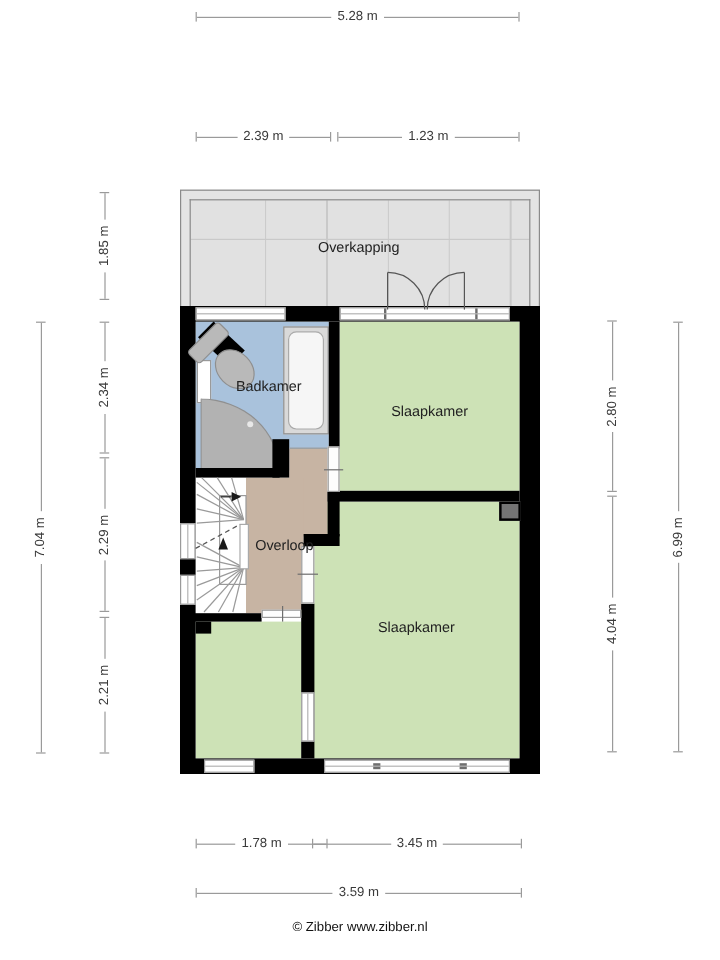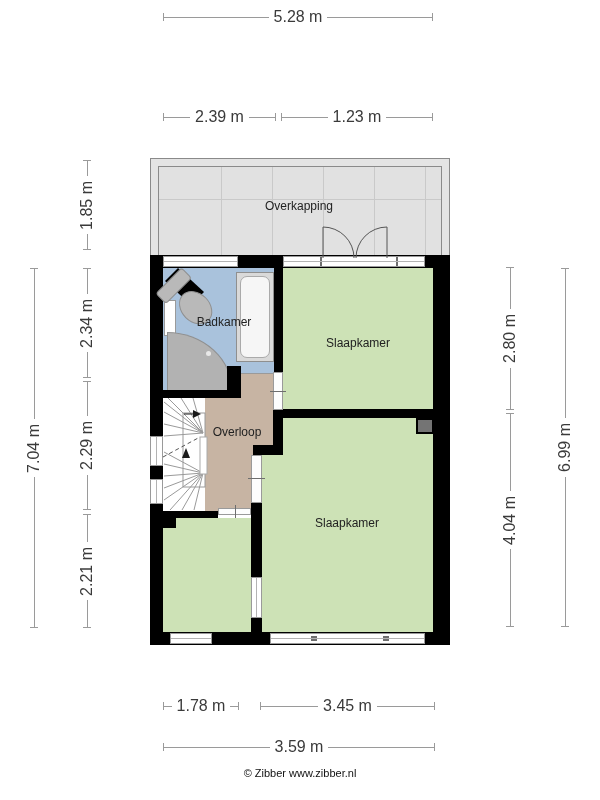--- a/index.html
+++ b/index.html
@@ -1,19 +1,19 @@
 <!DOCTYPE html>
 <html style="--room-green: #cde2b6; --bathroom-blue: #a9c2dc; --hall-tan: #c7b4a3; --canopy-gray: #e4e4e4; --wall-black: #000000; --fixture-gray: #b5b5b5;"><head>
 <meta charset="utf-8">
 <style>
   html,body{margin:0;padding:0;background:#fff;}
   #canvas{position:relative;width:600px;height:800px;background:#fff;overflow:hidden;
           font-family:"Liberation Sans",sans-serif;}
   
-  .dim{position:absolute;display:flex;align-items:center;color:#3a3a3a;font-size:16px;justify-content:flex-end;}
+  .dim{position:absolute;display:flex;align-items:center;color:#3a3a3a;font-size:11px;}
   .dim-h .ln{flex:1;height:1px;background:#9a9a9a;}
   .dim-h .tick{width:1px;height:8px;background:#9a9a9a;}
   .dim-h .lbl{padding:0 5px;white-space:nowrap;}
   .dim-v{flex-direction:column;width:14px;align-items:center;}
   .dim-v .ln{flex:1;width:1px;background:#9a9a9a;}
   .dim-v .tick{height:1px;width:8px;background:#9a9a9a;}
   .dim-v .lbl{padding:5px 0;writing-mode:vertical-rl;transform:rotate(180deg);white-space:nowrap;}
   
   .wall{position:absolute;background:var(--wall-black,#000);}
   .floor{position:absolute;}
@@ -125,21 +125,21 @@
       <span class="tick"></span>
   </div>
   <div class="dim dim-v" style="left:558px;top:268px;height:359px">
     <span class="tick"></span>
       <span class="ln"></span>
       <span class="lbl">6.99 m</span>
       <span class="ln"></span>
       <span class="tick"></span>
   </div>
 
-  <div class="dim dim-h" style="left:163px;top:697px;width:76px">
+  <div class="dim dim-h" style="left:163px;top:697px;width:110px">
     <span class="tick"></span>
       <span class="ln"></span>
       <span class="lbl">1.78 m</span>
       <span class="ln"></span>
       <span class="tick"></span>
   </div>
   <div class="dim dim-h" style="left:260px;top:697px;width:175px">
     <span class="tick"></span>
       <span class="ln"></span>
       <span class="lbl">3.45 m</span>
@@ -251,18 +251,18 @@
     <rect x="200" y="437" width="7" height="37" fill="#fff" stroke="#aaa"></rect>
     <line x1="163" y1="457" x2="200" y2="437" stroke="#555" stroke-dasharray="4,3"></line>
     <line x1="184" y1="414" x2="193" y2="414" stroke="#1a1a1a"></line>
     <polygon points="193,410 193,418 201,414" fill="#1a1a1a"></polygon>
     <polygon points="182,458 190,458 186,448" fill="#1a1a1a"></polygon>
   </svg>
 
   <div class="rlabel" style="left:299px;top:206px">Overkapping</div>
   <div class="rlabel" style="left:224px;top:322px">Badkamer</div>
   <div class="rlabel" style="left:358px;top:343px">Slaapkamer</div>
-  <div class="rlabel" style="left:237px;top:432px">Overloop</div>
+  <div class="rlabel" style="left:237px;top:454px">Overloop</div>
   <div class="rlabel" style="left:347px;top:523px">Slaapkamer</div>
 
   <div class="footer-line" style="top:767px">© Zibber www.zibber.nl</div>
 
 </div>
 
 </body></html>

